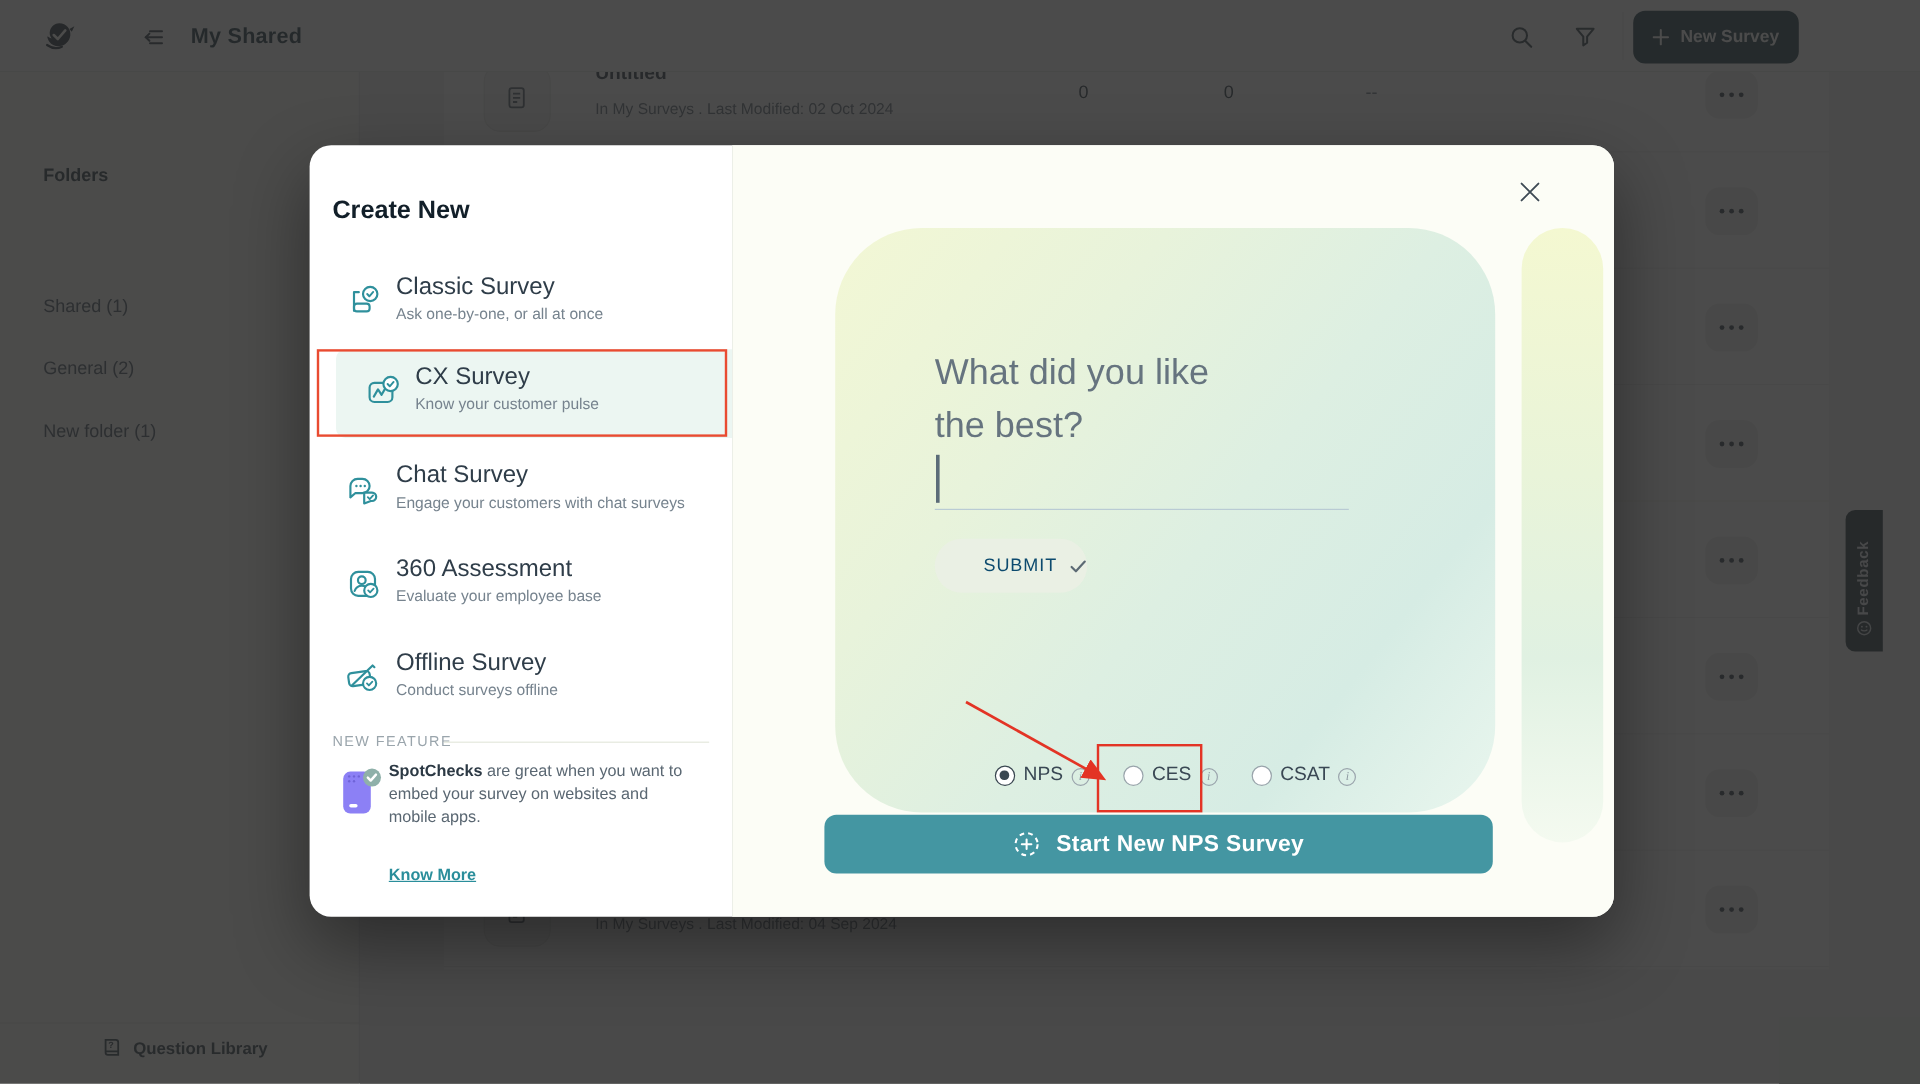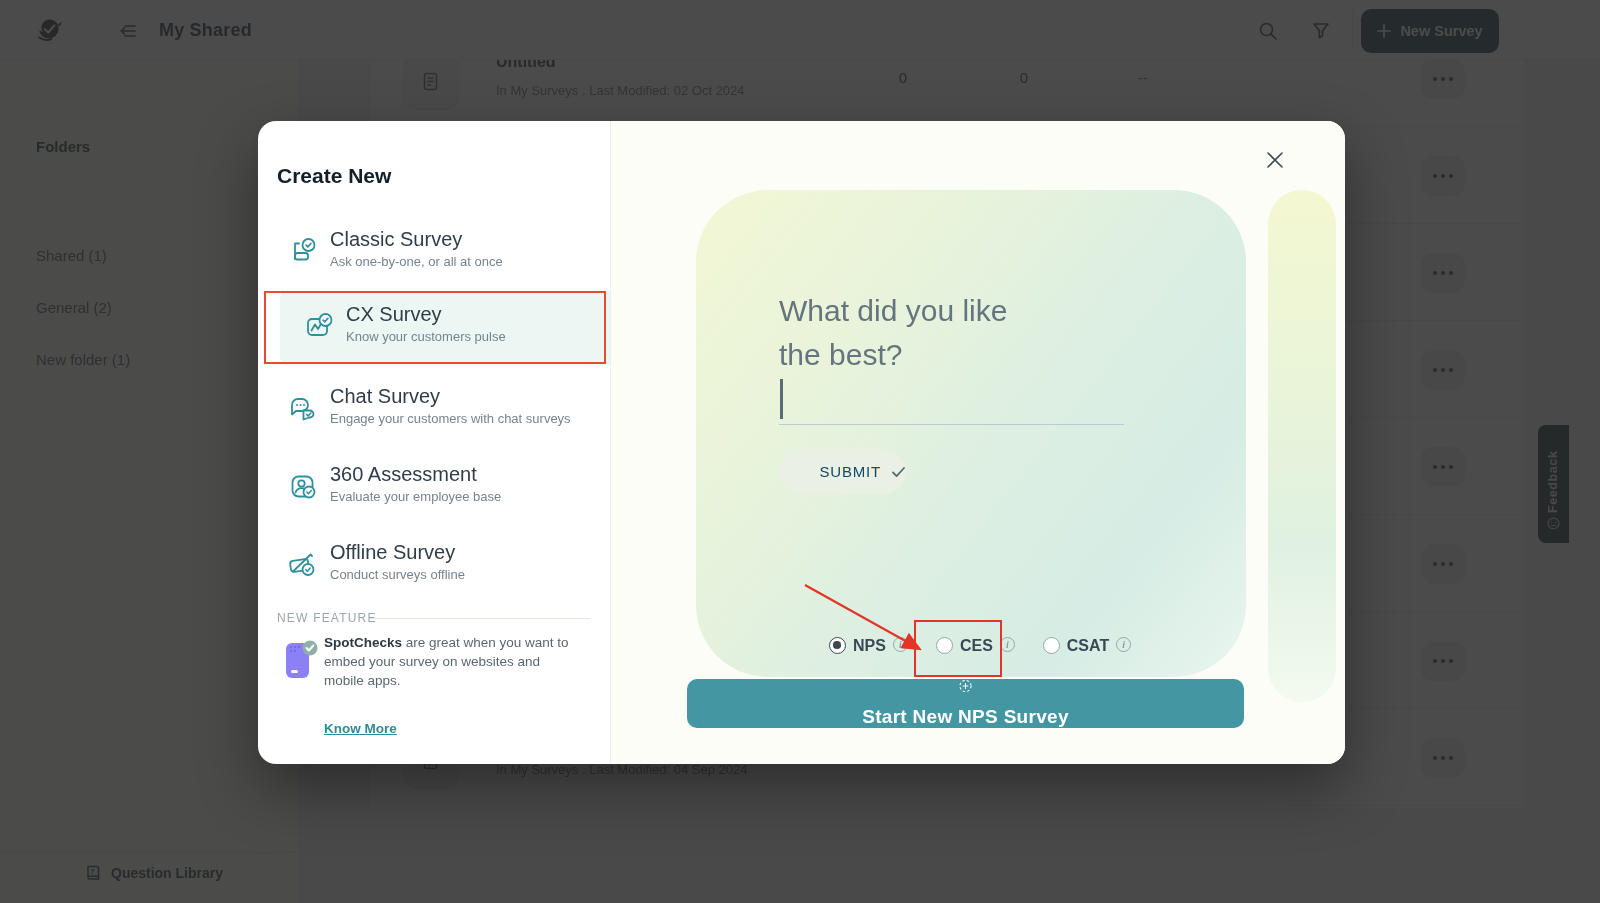--- a/index.html
+++ b/index.html
@@ -78,32 +78,32 @@
            background:linear-gradient(128deg,#f2f7d5 2%,#e8f3db 30%,#ddefe2 55%,#d6ece4 78%,#e9f6ee 100%); }
   .card2 { position:absolute; left:657px; top:69px; width:68px; height:512px; border-radius:42px;
            background:linear-gradient(180deg,#f4f8d1 0%,#e9f4d9 40%,#e0f1e2 70%,#f4faf0 100%); }
   .question { position:absolute; left:168px; top:168px; font-size:30px; line-height:44px; color:#66747f; }
   .caret { position:absolute; left:169px; top:258px; width:3px; height:40px; background:#5b6c78; }
   .uline { position:absolute; left:168px; top:303px; width:345px; height:1px; background:#b9cbd4; }
   .submit { position:absolute; left:168px; top:328px; width:127px; height:45px; border-radius:23px;
             background:rgba(234,240,228,.92); color:#0c4a6e; font-size:15px; letter-spacing:.8px;
             display:flex; align-items:center; justify-content:flex-end; gap:10px; cursor:pointer; }
   .radios { position:absolute; left:218px; top:516px; display:flex; gap:28px; }
-  .rgroup { display:flex; align-items:flex-start; gap:7px; cursor:pointer;font-weight:bold; }
+  .rgroup { display:flex; align-items:flex-end; gap:7px; cursor:pointer; }
   .radio { width:17px; height:17px; border-radius:50%; border:1.6px solid #99a4ab; background:#fff; position:relative; }
   .radio.on { border-color:#3a4751; }
   .radio.on::after { content:""; position:absolute; left:3.2px; top:3.2px; width:7.5px; height:7.5px;
                      border-radius:50%; background:#3a4751; }
   .rlabel { font-size:16px; color:#3a4854; }
   .info { width:15px; height:15px; border-radius:50%; border:1.2px solid #9aa4ac; color:#8d99a1;
           font-size:10px; font-family:"Liberation Serif",serif; font-style:italic; display:flex;
           align-items:center; justify-content:center; }
   .cta { position:absolute; left:76px; top:558px; width:557px; height:49px; border-radius:10px; background:#4496a2;
          color:#ffffff; font-size:19px; font-weight:bold; display:flex; align-items:center; justify-content:center;
-         gap:13px; cursor:pointer; letter-spacing:.3px;flex-direction:column; }
+         gap:13px; cursor:pointer; letter-spacing:.3px; }
 
   
   .ann { position:absolute; z-index:20; pointer-events:none; }
   .ann-box1 { left:264px; top:291px; width:342px; height:73px; border:2px solid #e94b31; }
   .ann-box2 { left:914px; top:620px; width:88px; height:57px; border:2px solid #e33425; }
   .ann-arrow { left:795px; top:575px; }
 </style>
 </head>
 <body>
 
@@ -279,21 +279,21 @@
       <div class="opt hl" style="top:170px">
         <svg class="oicon" width="34" height="34" viewBox="0 0 34 34">
           <g fill="none" stroke="#2f909c" stroke-width="1.8" stroke-linecap="round" stroke-linejoin="round">
             <rect x="6" y="9" width="19" height="16" rx="4"></rect>
               <path d="M9.5 20.5l3.5-6 3 4.5 4-7"></path>
             </g>
           <circle cx="23.5" cy="10" r="6" fill="#fff" stroke="#2f909c" stroke-width="1.8"></circle>
           <path d="M21 10l1.8 1.9 3.2-3.6" fill="none" stroke="#2f909c" stroke-width="1.6" stroke-linecap="round" stroke-linejoin="round"></path>
         </svg>
         <div class="otitle">CX Survey</div>
-        <div class="osub">Know your customers pulse</div>
+        <div class="osub">Know your customer pulse</div>
       </div>
 
       <div class="opt" style="top:252px">
         <svg class="oicon" width="34" height="34" viewBox="0 0 34 34">
           <g fill="none" stroke="#2f909c" stroke-width="1.8" stroke-linecap="round" stroke-linejoin="round">
             <path d="M6 13a6 6 0 016-6h4a6 6 0 010 12h-6l-4 3.5z"></path>
             </g>
           <g fill="#2f909c">
               <circle cx="11" cy="13" r="1"></circle>
               <circle cx="14.5" cy="13" r="1"></circle>

